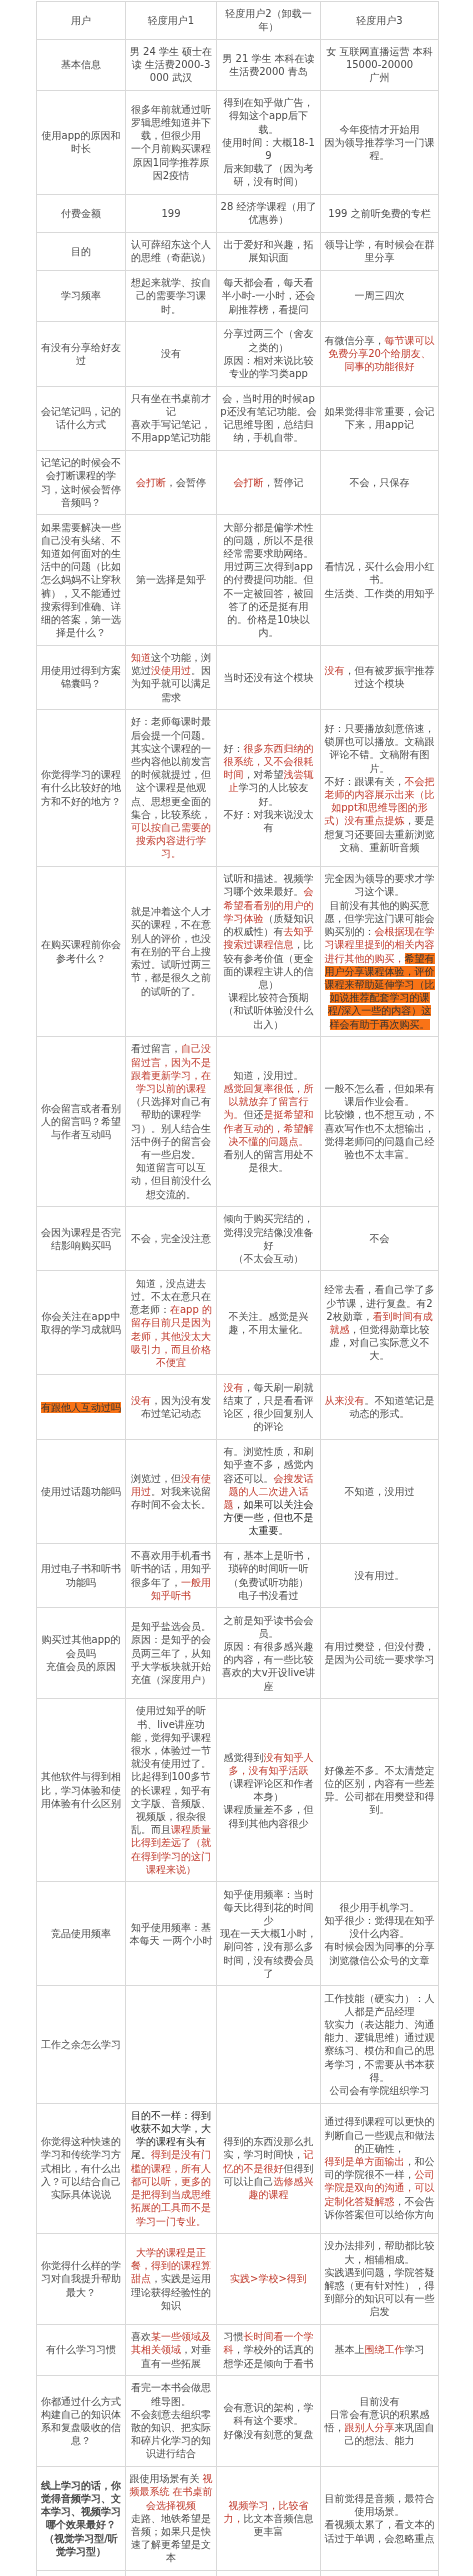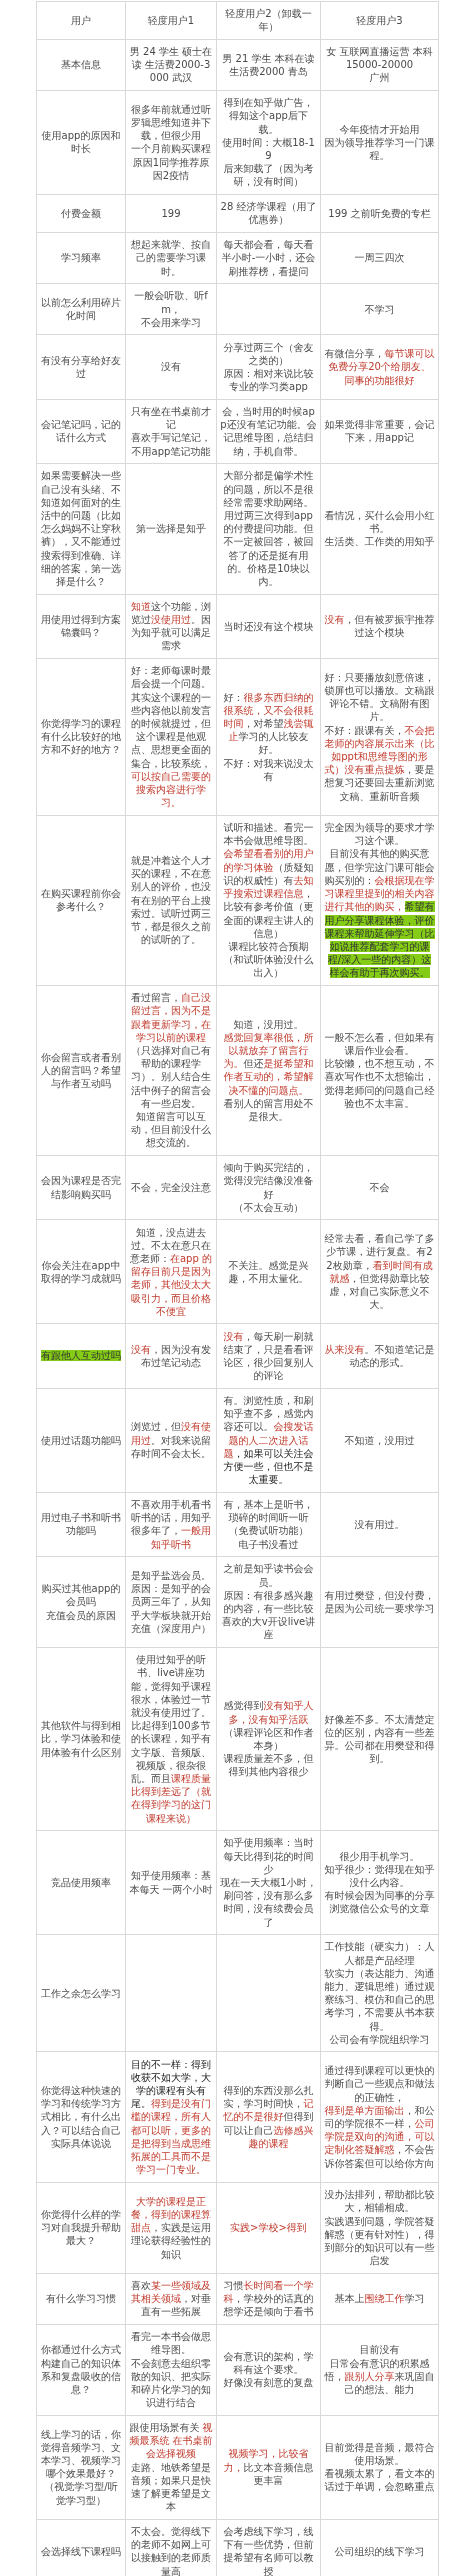--- a/index.html
+++ b/index.html
@@ -4,25 +4,25 @@
 <style>
   html, body { margin: 0; padding: 0; background: #ffffff; }
   body { width: 474px; min-height: 2576px; font-family: "DejaVu Sans", "Liberation Sans", sans-serif; color: #4a4a4a; }
   .wrap { padding: 0.7px 0 0 36px; }
   table.interview { border-collapse: collapse; width: 402px; table-layout: fixed; font-size: 10px; line-height: 13.2px; }
   table.interview td { border: 0.7px solid #d9d9d9; text-align: center; vertical-align: middle; padding: 5.3px 2.6px; word-break: break-all; }
   table.interview col.c0 { width: 89px; }
   table.interview col.c1 { width: 91px; }
   table.interview col.c2 { width: 104px; }
   table.interview col.c3 { width: 118px; }
-  td.left { text-align: left; }
+  td.left { text-align: left; font-weight: bold; }
   .line { display: block; }
   .red { color: #c0392b; }
   .dark { color: #222; }
-  .hl { background: #84cc16; color: #333; }
+  .hl { background: #f97316; color: #333; }
 </style>
 </head>
 <body>
 
 <div class="wrap">
   <table class="interview">
     <colgroup>
       <col class="c0">
         <col class="c1">
         <col class="c2">
@@ -81,43 +81,44 @@
           </td>
           <td>
             <span class="line"><span>28 经济学课程（用了优惠券）</span></span>
           </td>
           <td>
             <span class="line"><span>199 之前听免费的专栏</span></span>
           </td>
         </tr>
         <tr>
           <td>
+            <span class="line"><span>目的</span></span>
+          </td>
+          <td>
+            <span class="line"><span>认可薛绍东这个人的思维（奇葩说）</span></span>
+          </td>
+          <td>
+            <span class="line"><span>出于爱好和兴趣，拓展知识面</span></span>
+          </td>
+          <td>
+            <span class="line"><span>领导让学，有时候会在群里分享</span></span>
+          </td>
+        </tr>
+        <tr>
+          <td>
             <span class="line"><span>学习频率</span></span>
           </td>
           <td>
             <span class="line"><span>想起来就学、按自己的需要学习课时。</span></span>
           </td>
           <td>
             <span class="line"><span>每天都会看，每天看半小时-一小时，还会刷推荐榜，看提问</span></span>
           </td>
           <td>
             <span class="line"><span>一周三四次</span></span>
-          </td>
-        </tr>
-        <tr>
-          <td>
-            <span class="line"><span>以前怎么利用碎片化时间</span></span>
-          </td>
-          <td>
-            <span class="line"><span>一般会听歌、听fm，</span></span>
-            <span class="line"><span>不会用来学习</span></span>
-          </td>
-          <td></td>
-          <td>
-            <span class="line"><span>不学习</span></span>
           </td>
         </tr>
         <tr>
           <td>
             <span class="line"><span>有没有分享给好友过</span></span>
           </td>
           <td>
             <span class="line"><span>没有</span></span>
           </td>
           <td>
@@ -138,20 +139,34 @@
           </td>
           <td>
             <span class="line"><span>会，当时用的时候app还没有笔记功能。会记思维导图，总结归纳，手机自带。</span></span>
           </td>
           <td>
             <span class="line"><span>如果觉得非常重要，会记下来，用app记</span></span>
           </td>
         </tr>
         <tr>
           <td>
+            <span class="line"><span>记笔记的时候会不会打断课程的学习，这时候会暂停音频吗？</span></span>
+          </td>
+          <td>
+            <span class="line"><span class="red">会打断</span><span>，会暂停</span></span>
+          </td>
+          <td>
+            <span class="line"><span class="red">会打断</span><span>，暂停记</span></span>
+          </td>
+          <td>
+            <span class="line"><span>不会，只保存</span></span>
+          </td>
+        </tr>
+        <tr>
+          <td>
             <span class="line"><span>如果需要解决一些自己没有头绪、不知道如何面对的生活中的问题（比如怎么妈妈不让穿秋裤），又不能通过搜索得到准确、详细的答案，第一选择是什么？</span></span>
           </td>
           <td>
             <span class="line"><span>第一选择是知乎</span></span>
           </td>
           <td>
             <span class="line"><span>大部分都是偏学术性的问题，所以不是很经常需要求助网络。</span></span>
             <span class="line"><span>用过两三次得到app的付费提问功能。但不一定被回答，被回答了的还是挺有用的。价格是10块以内。</span></span>
           </td>
           <td>
@@ -190,21 +205,21 @@
           </td>
         </tr>
         <tr>
           <td>
             <span class="line"><span>在购买课程前你会参考什么？</span></span>
           </td>
           <td>
             <span class="line"><span>就是冲着这个人才买的课程，不在意别人的评价，也没有在别的平台上搜索过。试听过两三节，都是很久之前的试听的了。</span></span>
           </td>
           <td>
-            <span class="line"><span>试听和描述。看完一本书会做思维导图。</span><span class="red">会希望看看别的用户的学习体验</span><span>（质疑知识的权威性）有</span><span class="red">去知乎搜索过课程信息</span><span>，比较有参考价值（更全面的课程主讲人的信息）</span></span>
+            <span class="line"><span>试听和描述。视频学习哪个效果最好。</span><span class="red">会希望看看别的用户的学习体验</span><span>（质疑知识的权威性）有</span><span class="red">去知乎搜索过课程信息</span><span>，比较有参考价值（更全面的课程主讲人的信息）</span></span>
             <span class="line"><span>课程比较符合预期（和试听体验没什么出入）</span></span>
           </td>
           <td>
             <span class="line"><span>完全因为领导的要求才学习这个课。</span></span>
             <span class="line"><span>目前没有其他的购买意愿，但学完这门课可能会购买别的：</span><span class="red">会根据现在学习课程里提到的相关内容进行其他的购买，</span><span class="hl">希望有用户分享课程体验，评价课程来帮助延伸学习（比如说推荐配套学习的课程/深入一些的内容）这样会有助于再次购买。</span></span>
           </td>
         </tr>
         <tr>
           <td>
             <span class="line"><span>你会留言或者看别人的留言吗？希望与作者互动吗</span></span>

